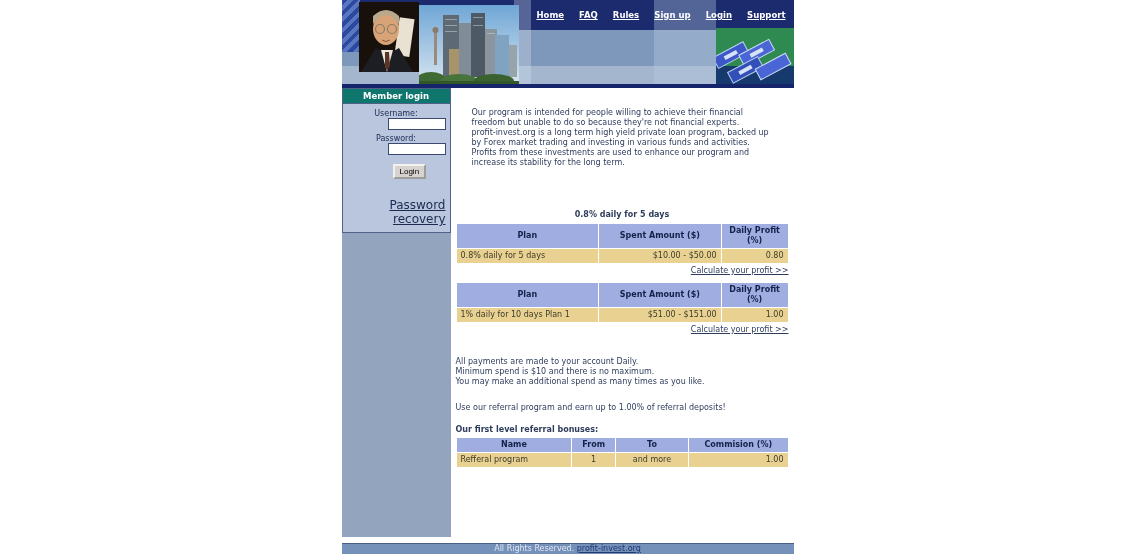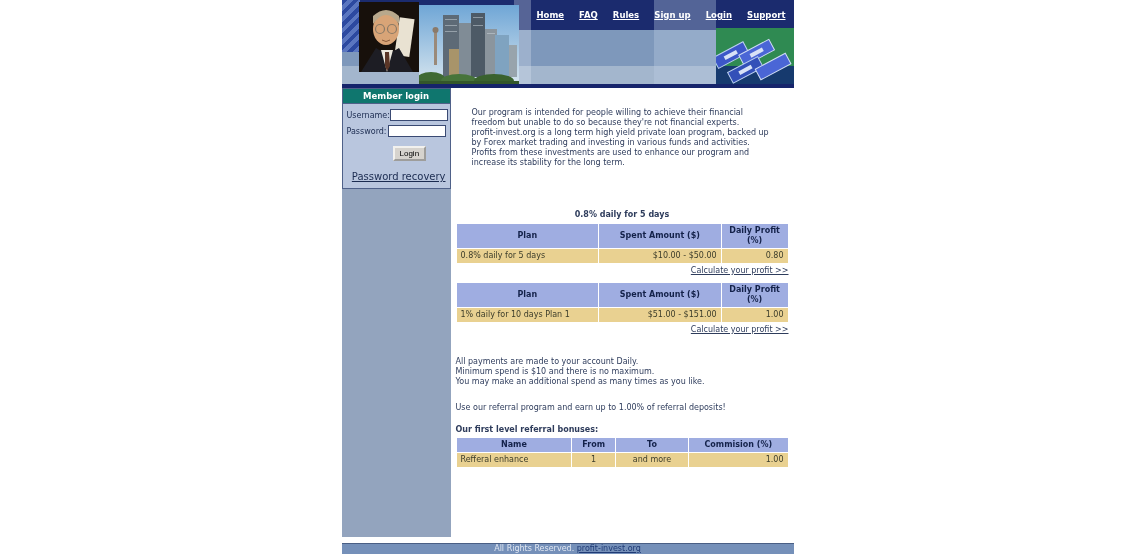--- a/index.html
+++ b/index.html
@@ -27,27 +27,27 @@
 
   
   .columns { display:flex; min-height:455px; background:#fff; }
   aside.sidebar { width:109px; flex:none; }
   .sidebar-bg { background:#93a4be; height:449px; }
 
   .login-panel { border:1px solid #4f6189; }
   .login-head { background:#0f766e; color:#fff; font-weight:bold; font-size:8.5px;
     text-align:center; padding:2px 0; border-bottom:1px solid #4f6189; }
   .login-body { background:#b9c6de; padding:5px 4px 6px; }
-  .login-row { display:flex; align-items:center; margin-bottom:4px; }
+  .login-row { display:flex; align-items:center; margin-bottom:4px;flex-direction:column; }
   .login-row label { font-size:8px; color:#1b2b50; }
   .login-row input { margin-left:auto; width:58px; height:12px; border:1px solid #3a4a73;
     background:#fff; font-size:8px; padding:0 1px; }
   .login-btn { margin-left:46px; font-size:8px; background:#d6d3ce;
     border:2px outset #f2f1ee; padding:0 5px; line-height:11px; }
-  .recovery { display:block; text-align:right; margin-top:10px; font-size:10px;
+  .recovery { display:block; text-align:right; margin-top:19px; font-size:12px;
     color:#1b2b50; text-decoration:underline; }
 
   
   main { flex:1; padding:4px 5px 0; font-size:8px; line-height:10px; color:#2e3c5c; }
   .intro { margin:16px; white-space:pre-line; }
   .plan-title { text-align:center; font-weight:bold; margin:0 0 3px; }
   .plan-sec-1 { margin-top:42px; }
   .plan-sec-2 { margin-top:6px; }
   table { width:100%; border-collapse:separate; border-spacing:1px; font-size:8px; }
   th { background:#9fade1; color:#14224a; font-weight:bold; padding:2px 4px; text-align:center; }
@@ -228,21 +228,21 @@
       <p class="ref-title">Our first level referral bonuses:</p>
       <table class="ref-table">
         <tbody>
             <tr>
           <th class="c1">Name</th>
           <th class="c2">From</th>
           <th class="c3">To</th>
           <th class="c4">Commision (%)</th>
         </tr>
         <tr>
-          <td class="c1">Refferal enhance</td>
+          <td class="c1">Refferal program</td>
           <td class="c2">1</td>
           <td class="c3">and more</td>
           <td class="c4">1.00</td>
         </tr>
       </tbody>
         </table>
     </main>
   </div>
 
   <footer>

